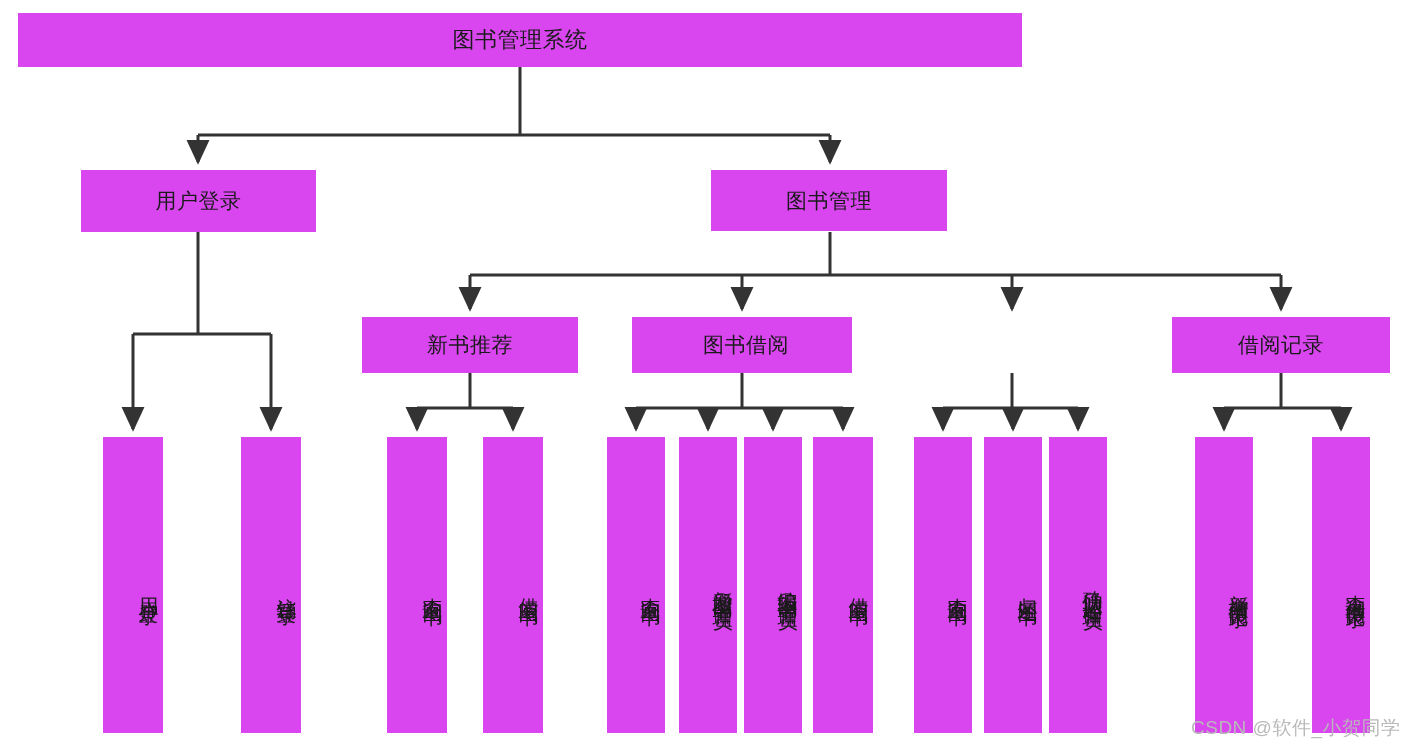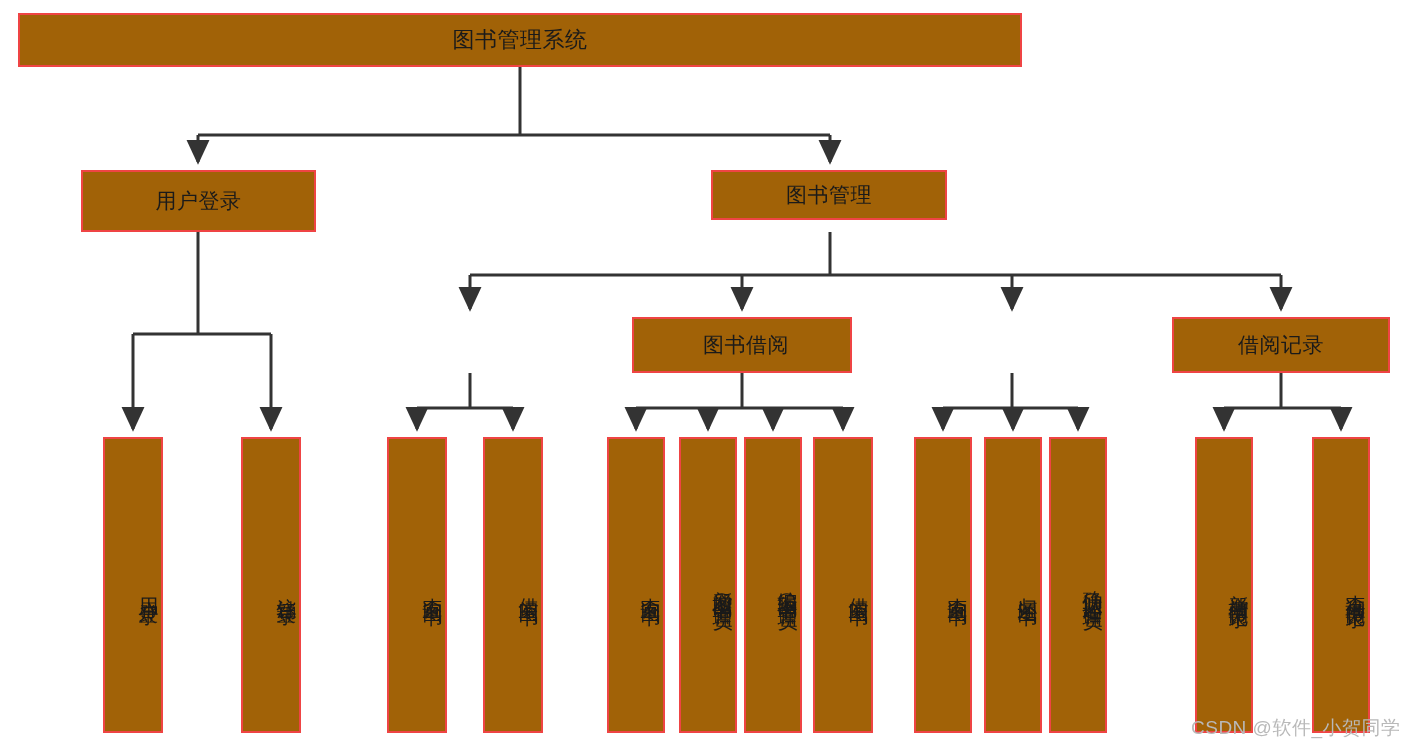--- a/index.html
+++ b/index.html
@@ -22,22 +22,22 @@
     position: absolute;
     left: 0;
     top: 0;
     width: 1405px;
     height: 747px;
     pointer-events: none;
   }
   .node {
     position: absolute;
     box-sizing: border-box;
-    border: 2px solid #ef4444;
-    background: #a16207;
+    border: 2px solid #d946ef;
+    background: #d946ef;
     display: flex;
     align-items: center;
     justify-content: center;
     color: #1a1a1a;
   }
   .node.horiz {
     font-size: 21px;
     letter-spacing: 0.5px;
     line-height: 1.2;
     white-space: nowrap;
@@ -124,24 +124,27 @@
     </g>
   </svg>
 
   <div class="node horiz root" style="left:18px; top:13px; width:1004px; height:54px;">
     <span>图书管理系统</span>
   </div>
 
   <div class="node horiz" style="left:81px; top:170px; width:235px; height:62px;">
     <span>用户登录</span>
   </div>
-  <div class="node horiz" style="left:711px; top:170px; width:236px; height:50px;">
+  <div class="node horiz" style="left:711px; top:170px; width:236px; height:61px;">
     <span>图书管理</span>
   </div>
 
+  <div class="node horiz" style="left:362px; top:317px; width:216px; height:56px;">
+    <span>新书推荐</span>
+  </div>
   <div class="node horiz" style="left:632px; top:317px; width:220px; height:56px;padding-left:8px;">
     <span>图书借阅</span>
   </div>
   <div class="node horiz" style="left:1172px; top:317px; width:218px; height:56px;text-align:center;">
     <span>借阅记录</span>
   </div>
 
   <div class="node vert" style="left:103px; top:437px; width:60px; height:296px;">
     <span class="vlabel">用户登录</span>
   </div>

